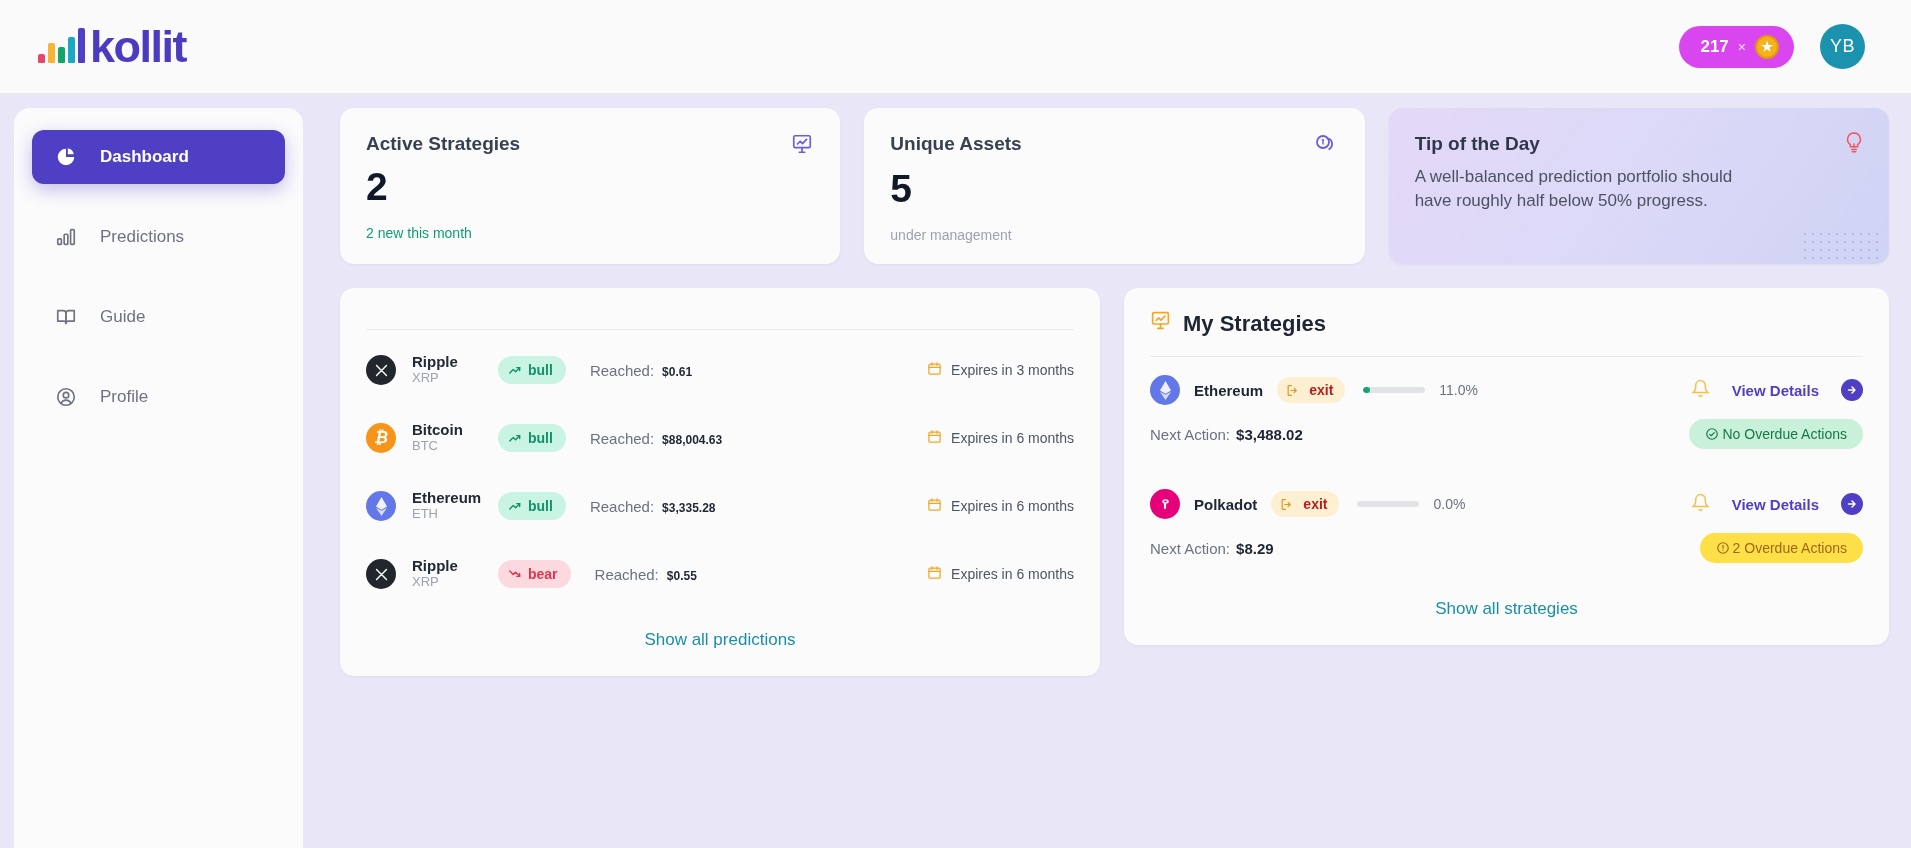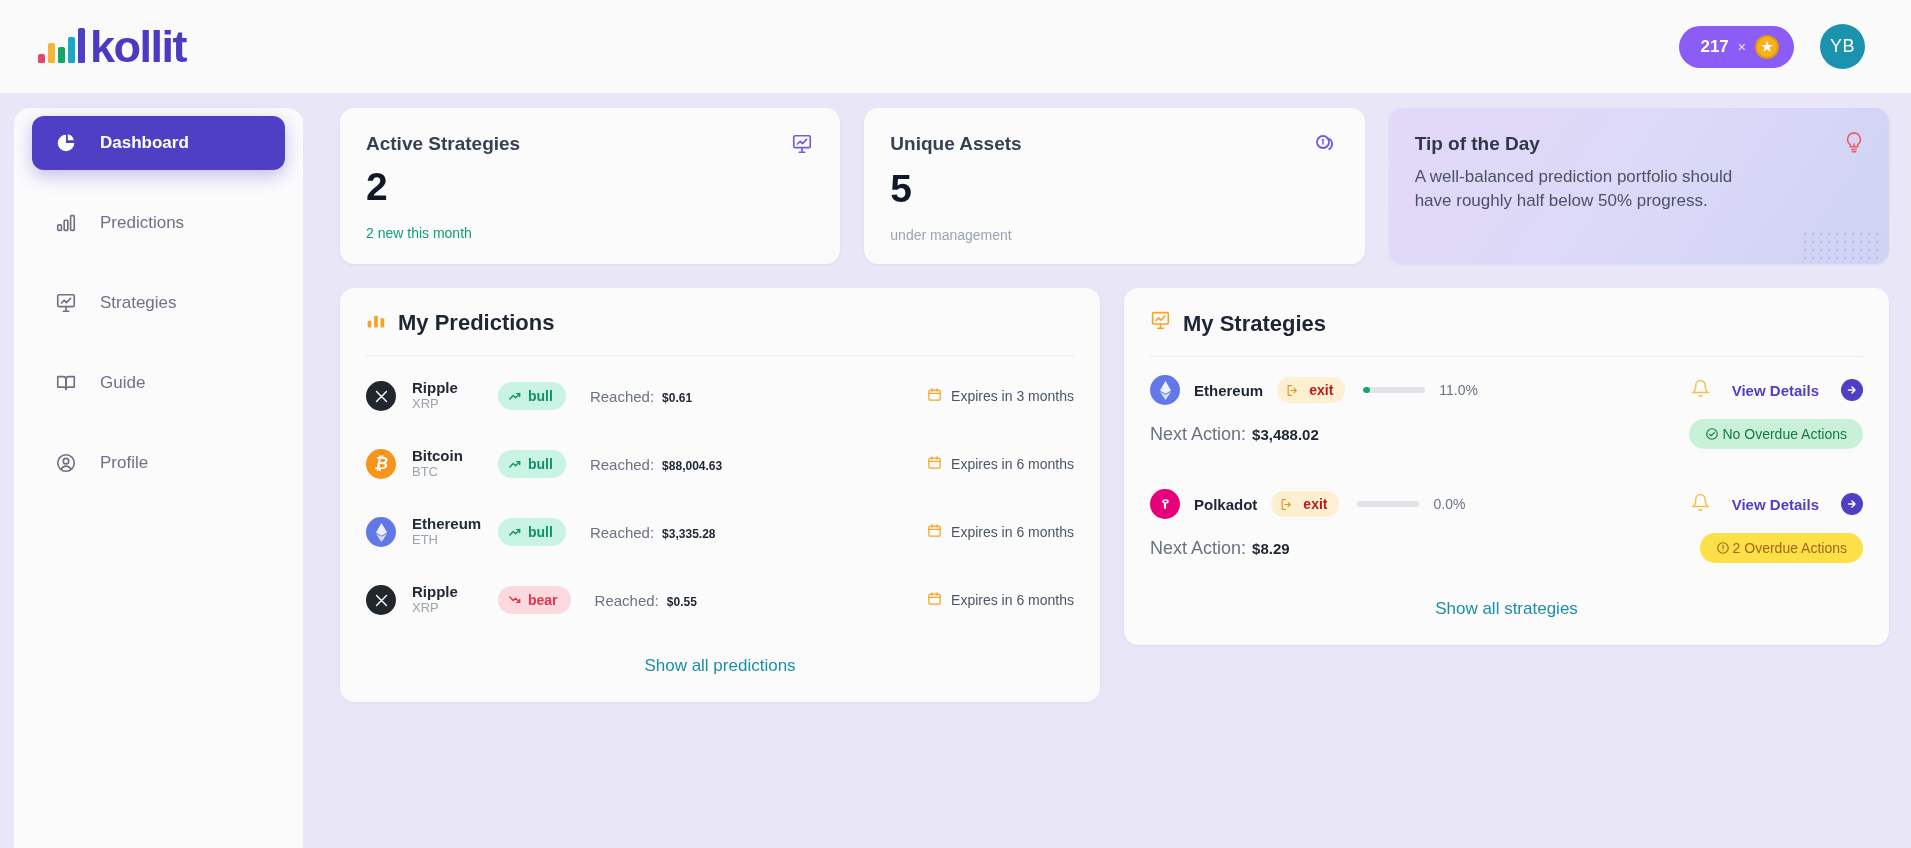--- a/index.html
+++ b/index.html
@@ -26,21 +26,21 @@
   .lb3 { height: 16px; background: #12a66b; }
   .lb4 { height: 26px; background: #1ba8c4; }
   .lb5 { height: 35px; background: #4f3fc4; }
   .logo-text {
     font-size: 45px; font-weight: bold; color: #4a3bc0;
     letter-spacing: -1.5px; line-height: 34px; margin-left: 2px;
   }
   .header-right { display: flex; align-items: center; gap: 26px; }
   .coin-pill {
     display: flex; align-items: center; gap: 9px;
-    background: #8b5cf6; color: #fff;
+    background: #d946ef; color: #fff;
     border-radius: 999px; padding: 9px 15px 9px 21px;
     font-size: 17px; font-weight: bold;
   }
   .coin-x { font-size: 14px; font-weight: normal; opacity: .85; }
   .coin-badge {
     width: 24px; height: 24px; border-radius: 50%;
     background: #f6b21b; border: 2px solid #e09a0b;
     display: flex; align-items: center; justify-content: center;
     font-size: 13px; color: #fff; line-height: 1;
   }
@@ -49,21 +49,21 @@
     background: #1c93ae; color: #fff;
     display: flex; align-items: center; justify-content: center;
     font-size: 18px; letter-spacing: .5px;
   }
 
   
   .sidebar {
     position: absolute; top: 108px; left: 14px;
     width: 289px; height: 740px;
     background: #fbfbfc; border-radius: 16px 16px 0 0;
-    padding: 8px 18px;
+    padding: 22px 18px;
   }
   .nav-item {
     display: flex; align-items: center; gap: 22px;
     height: 54px; padding: 0 22px; border-radius: 12px;
     color: #6f7280; font-size: 17px; margin-bottom: 26px;
   }
   .nav-item.active {
     background: #4f3fc4; color: #fff; font-weight: bold;
     box-shadow: 0 6px 18px rgba(79,63,196,.32);
   }
@@ -146,21 +146,21 @@
   .bar-track { width: 62px; height: 6px; border-radius: 4px; background: #e2e3e7; margin-left: 18px; overflow: hidden; }
   .bar-fill { height: 100%; border-radius: 4px; background: #10a477; }
   .bar-pct { font-size: 14px; color: #6b7280; margin-left: 14px; }
   .strat-actions { margin-left: auto; display: flex; align-items: center; gap: 22px; }
   .view-details { font-size: 15px; color: #4f3fc4; font-weight: bold; }
   .arrow-circle {
     width: 22px; height: 22px; border-radius: 50%; background: #4f3fc4;
     display: flex; align-items: center; justify-content: center; flex: none;
   }
   .strat-bottom { display: flex; align-items: center; margin-top: 14px; }
-  .next-action-lbl { font-size: 18px; color: #6b7280; }
+  .next-action-lbl { font-size: 15px; color: #6b7280; }
   .next-action-val { font-size: 15px; font-weight: bold; color: #1f2633; margin-left: 6px; }
   .status-pill {
     margin-left: auto; display: inline-flex; align-items: center; gap: 3px;
     border-radius: 999px; padding: 7px 16px; font-size: 14px;
   }
   .pill-ok   { background: #c9f0d8; color: #157a45; }
   .pill-warn { background: #fde047; color: #a1661a; }
 </style>
 </head>
 <body>
@@ -202,30 +202,20 @@
     </div>
     <div class="nav-item">
       <span class="nav-icon">
         <svg width="22" height="22" viewBox="0 0 24 24" fill="none" stroke="#6f7280" stroke-width="1.8" stroke-linecap="round">
           <rect x="3" y="14" width="4" height="6" rx="1"></rect>
             <rect x="10" y="9" width="4" height="11" rx="1"></rect>
             <rect x="17" y="4" width="4" height="16" rx="1"></rect>
         </svg>
       </span>
       <span>Predictions</span>
-    </div>
-    <div class="nav-item">
-      <span class="nav-icon">
-        <svg width="22" height="22" viewBox="0 0 24 24" fill="none" stroke="#6f7280" stroke-width="1.8" stroke-linecap="round" stroke-linejoin="round">
-          <rect x="3" y="3" width="18" height="13" rx="1.5"></rect>
-            <path d="M7 12l3-3 2.5 2.5L17 7"></path>
-            <path d="M12 16v4M9 21h6"></path>
-        </svg>
-      </span>
-      <span>Strategies</span>
     </div>
     <div class="nav-item">
       <span class="nav-icon">
         <svg width="22" height="22" viewBox="0 0 24 24" fill="none" stroke="#6f7280" stroke-width="1.8" stroke-linecap="round" stroke-linejoin="round">
           <path d="M3 5h6a3 3 0 013 3v11a2.5 2.5 0 00-2.5-2.5H3z"></path>
             <path d="M21 5h-6a3 3 0 00-3 3v11a2.5 2.5 0 012.5-2.5H21z"></path>
         </svg>
       </span>
       <span>Guide</span>
     </div>
@@ -286,30 +276,20 @@
               <path d="M12 14v3"></path>
           </svg>
         </span>
         <div class="tip-dots"></div>
       </div>
     </div>
 
     <div class="panel-row">
 
       <div class="panel panel-pred">
-        <div class="panel-title">
-          <span>
-            <svg width="20" height="20" viewBox="0 0 24 24" fill="#f5a524">
-              <rect x="2" y="13" width="4.5" height="8" rx="1.2"></rect>
-                <rect x="9.7" y="7" width="4.5" height="14" rx="1.2"></rect>
-                <rect x="17.4" y="10" width="4.5" height="11" rx="1.2"></rect>
-            </svg>
-          </span>
-          <span>My Predictions</span>
-        </div>
         <div class="panel-divider"></div>
 
         <div class="pred-row">
           <span class="coin-ico ico-xrp">
             <svg width="17" height="17" viewBox="0 0 24 24" fill="none" stroke="#fff" stroke-width="2" stroke-linecap="round">
               <path d="M5 5l5.5 5.5a2 2 0 003 0L19 5"></path>
                 <path d="M5 19l5.5-5.5a2 2 0 013 0L19 19"></path>
             </svg>
           </span>
           <div class="pred-name-block">

